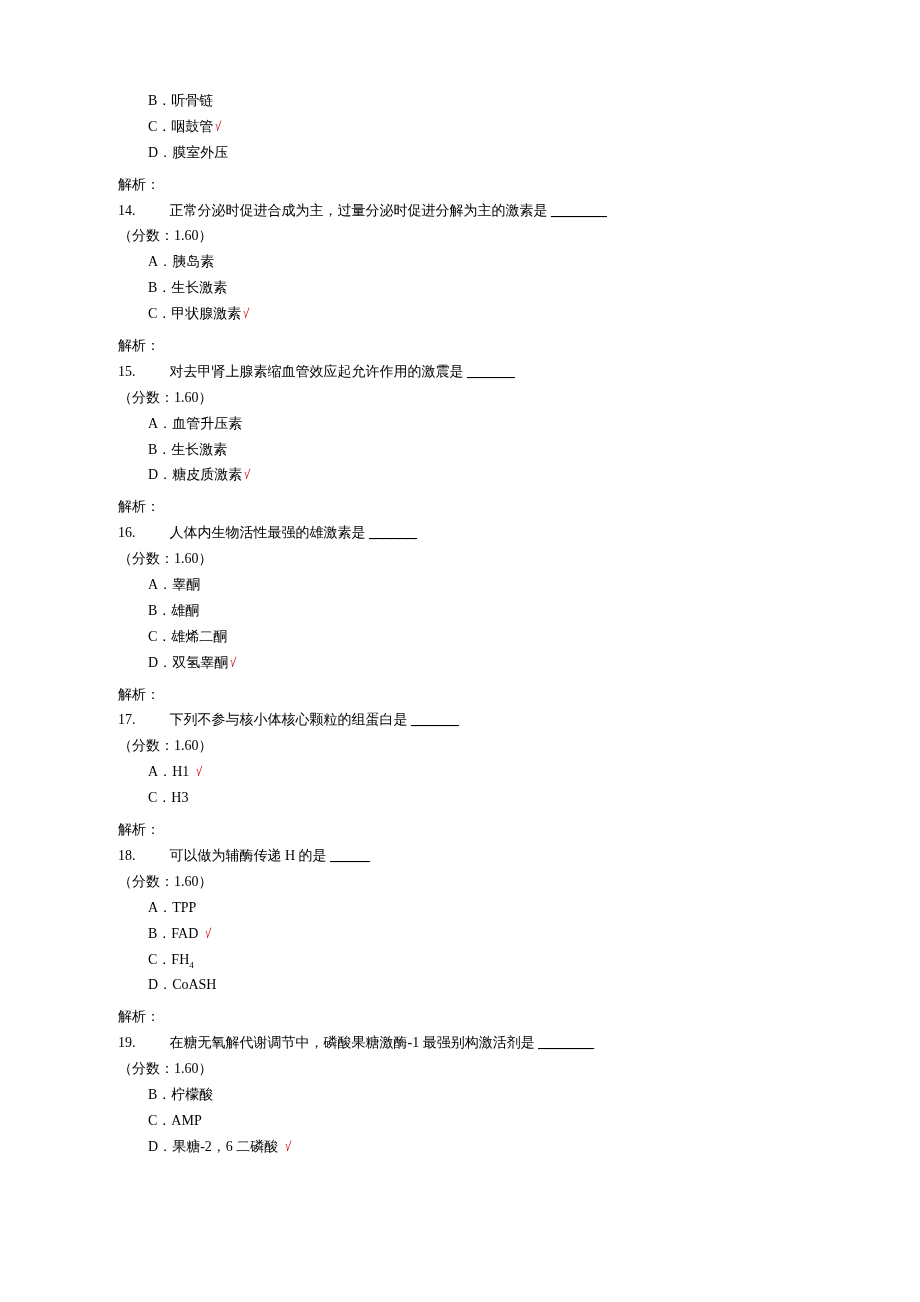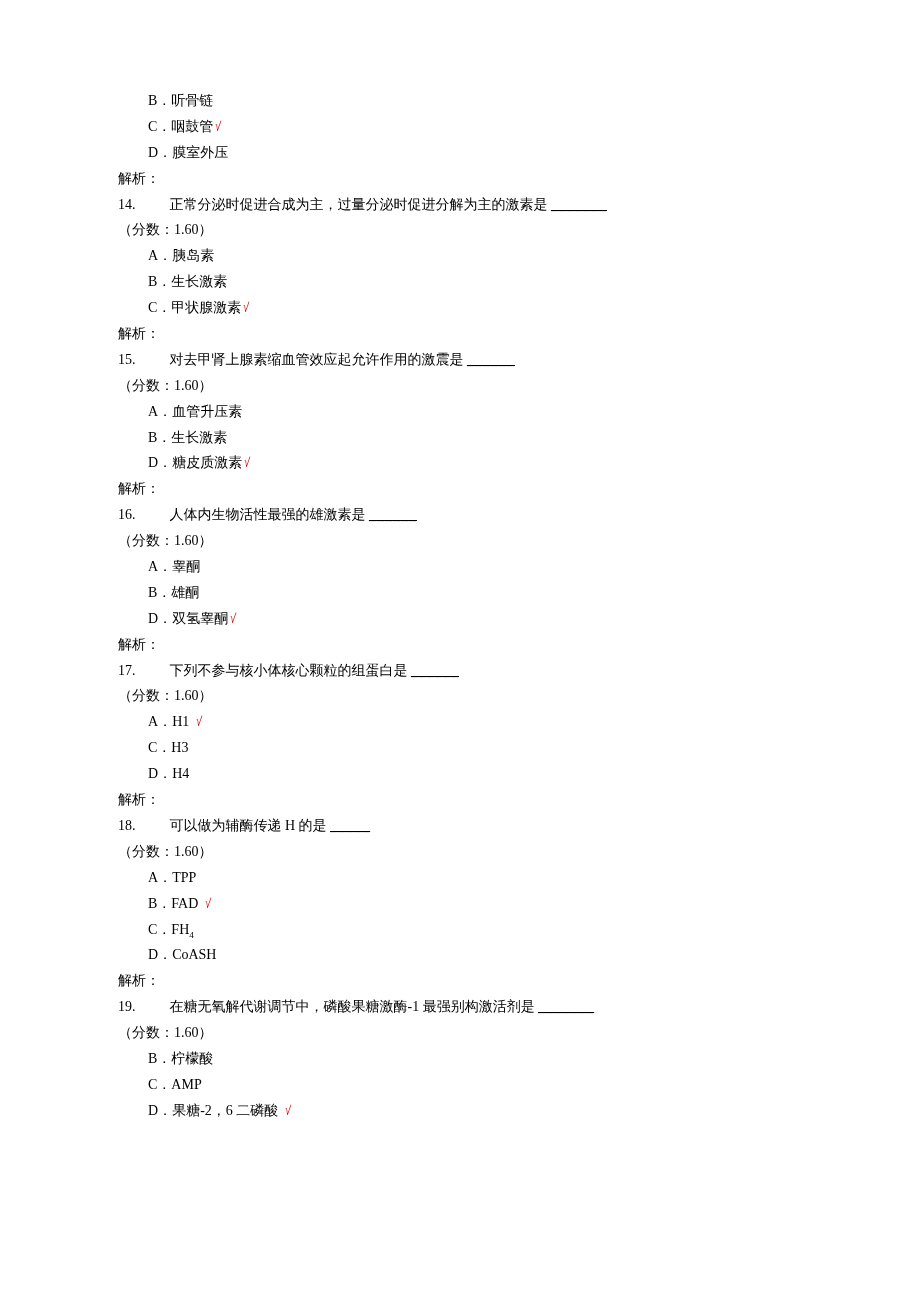--- a/index.html
+++ b/index.html
@@ -30,20 +30,21 @@
   }
   .check-space {
     color: #cc0000;
     font-family: Arial, sans-serif;
     margin-left: 6px;
     display: inline-block;
     transform: scaleX(0.7) rotate(10deg);
   }
   .analysis {
     padding-left: 0;
+    margin-top: 6px;
   }
   .q-line {
     padding-left: 0;
   }
   .q-num {
     display: inline-block;
   }
   .q-stem {
     margin-left: 34px;
   }
@@ -97,32 +98,32 @@
   <div class="analysis">解析：</div>
 
   <div class="q-line">
     <span class="q-num">16.</span><span class="q-stem">人体内生物活性最强的雄激素是 </span><span class="blank">______</span>
   </div>
   <div>
     <span>（分数：</span><span>1.60</span><span>）</span>
   </div>
   <div class="option"><span>A．</span><span>睾酮</span></div>
   <div class="option"><span>B．</span><span>雄酮</span></div>
+  <div class="option"><span>C．</span><span>雄烯二酮</span></div>
   <div class="option"><span>D．</span><span>双氢睾酮</span><span class="check">√</span></div>
   <div class="analysis">解析：</div>
 
   <div class="q-line">
     <span class="q-num">17.</span><span class="q-stem">下列不参与核小体核心颗粒的组蛋白是 </span><span class="blank">______</span>
   </div>
   <div>
     <span>（分数：</span><span>1.60</span><span>）</span>
   </div>
   <div class="option"><span>A．</span><span>H1</span><span class="check-space">√</span></div>
   <div class="option"><span>C．</span><span>H3</span></div>
-  <div class="option"><span>D．</span><span>H4</span></div>
   <div class="analysis">解析：</div>
 
   <div class="q-line">
     <span class="q-num">18.</span><span class="q-stem">可以做为辅酶传递 H 的是 </span><span class="blank">_____</span>
   </div>
   <div>
     <span>（分数：</span><span>1.60</span><span>）</span>
   </div>
   <div class="option"><span>A．</span><span>TPP</span></div>
   <div class="option"><span>B．</span><span>FAD</span><span class="check-space">√</span></div>

